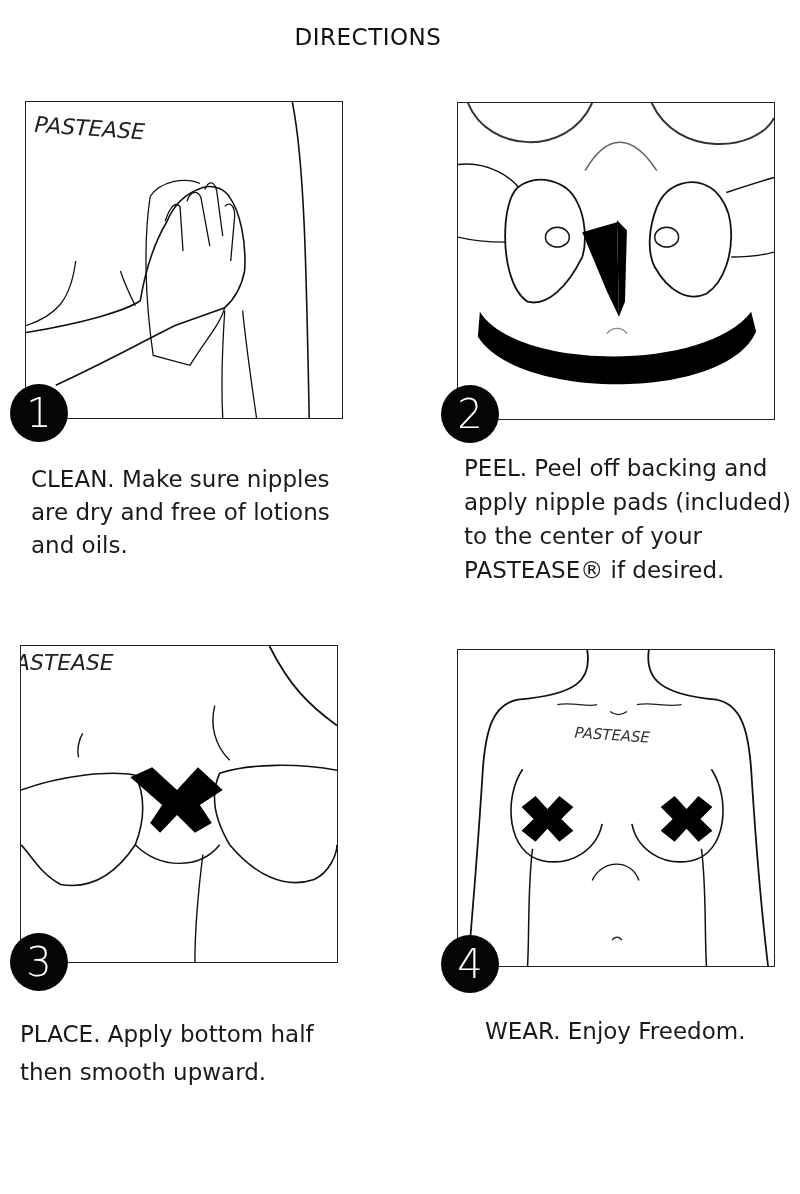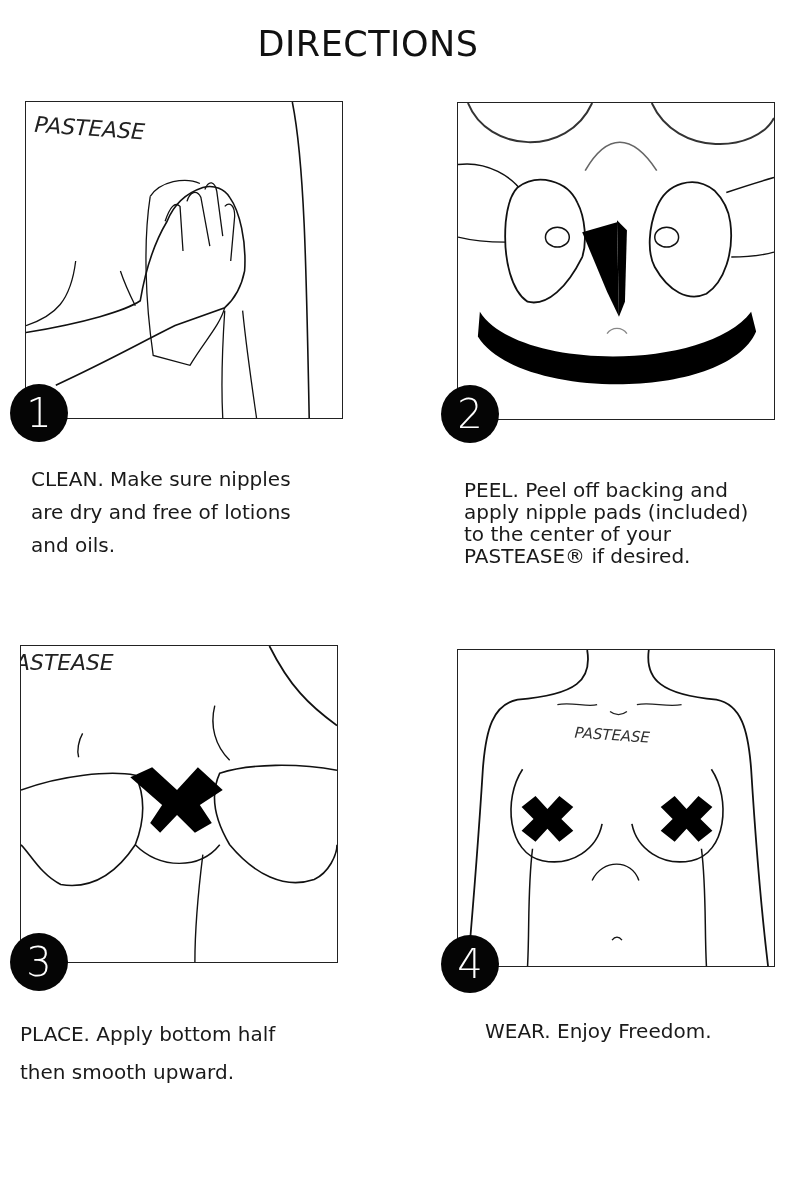--- a/index.html
+++ b/index.html
@@ -14,21 +14,21 @@
       overflow: hidden;
       font-family: "DejaVu Sans", sans-serif;
       color: #1a1a1a;
     }
     .title {
       position: absolute;
       left: 0;
       top: 24px;
       width: 736px;
       text-align: center;
-      font-size: 35px;
+      font-size: 23px;
       letter-spacing: 0.5px;
       font-weight: 400;
       color: #111;
     }
     .panel {
       position: absolute;
       width: 318px;
       height: 318px;
       border: 1.5px solid #222;
       box-sizing: border-box;
@@ -58,27 +58,27 @@
       text-align: center;
       font-family: "DejaVu Sans", sans-serif;
     }
     #b1 { left: 10px;  top: 384px; }
     #b2 { left: 441px; top: 385px; }
     #b3 { left: 10px;  top: 933px; }
     #b4 { left: 441px; top: 935px; }
 
     .caption {
       position: absolute;
-      font-size: 20px;
+      font-size: 23px;
       line-height: 33px;
       color: #1a1a1a;
       white-space: pre-line;
     }
     #c1 { left: 31px;  top: 463px; width: 330px; }
-    #c2 { left: 464px; top: 479px; width: 330px; line-height: 22px; }
+    #c2 { left: 464px; top: 451px; width: 330px; line-height: 34px; }
     #c3 { left: 20px;  top: 1015px; width: 330px; line-height: 38px; }
     #c4 { left: 461px; top: 1015px; width: 330px; margin-left: 24px; }
 
     .logo-text {
       font-family: "DejaVu Sans", sans-serif;
       font-style: italic;
       font-weight: 200;
     }
   </style>
 </head>

